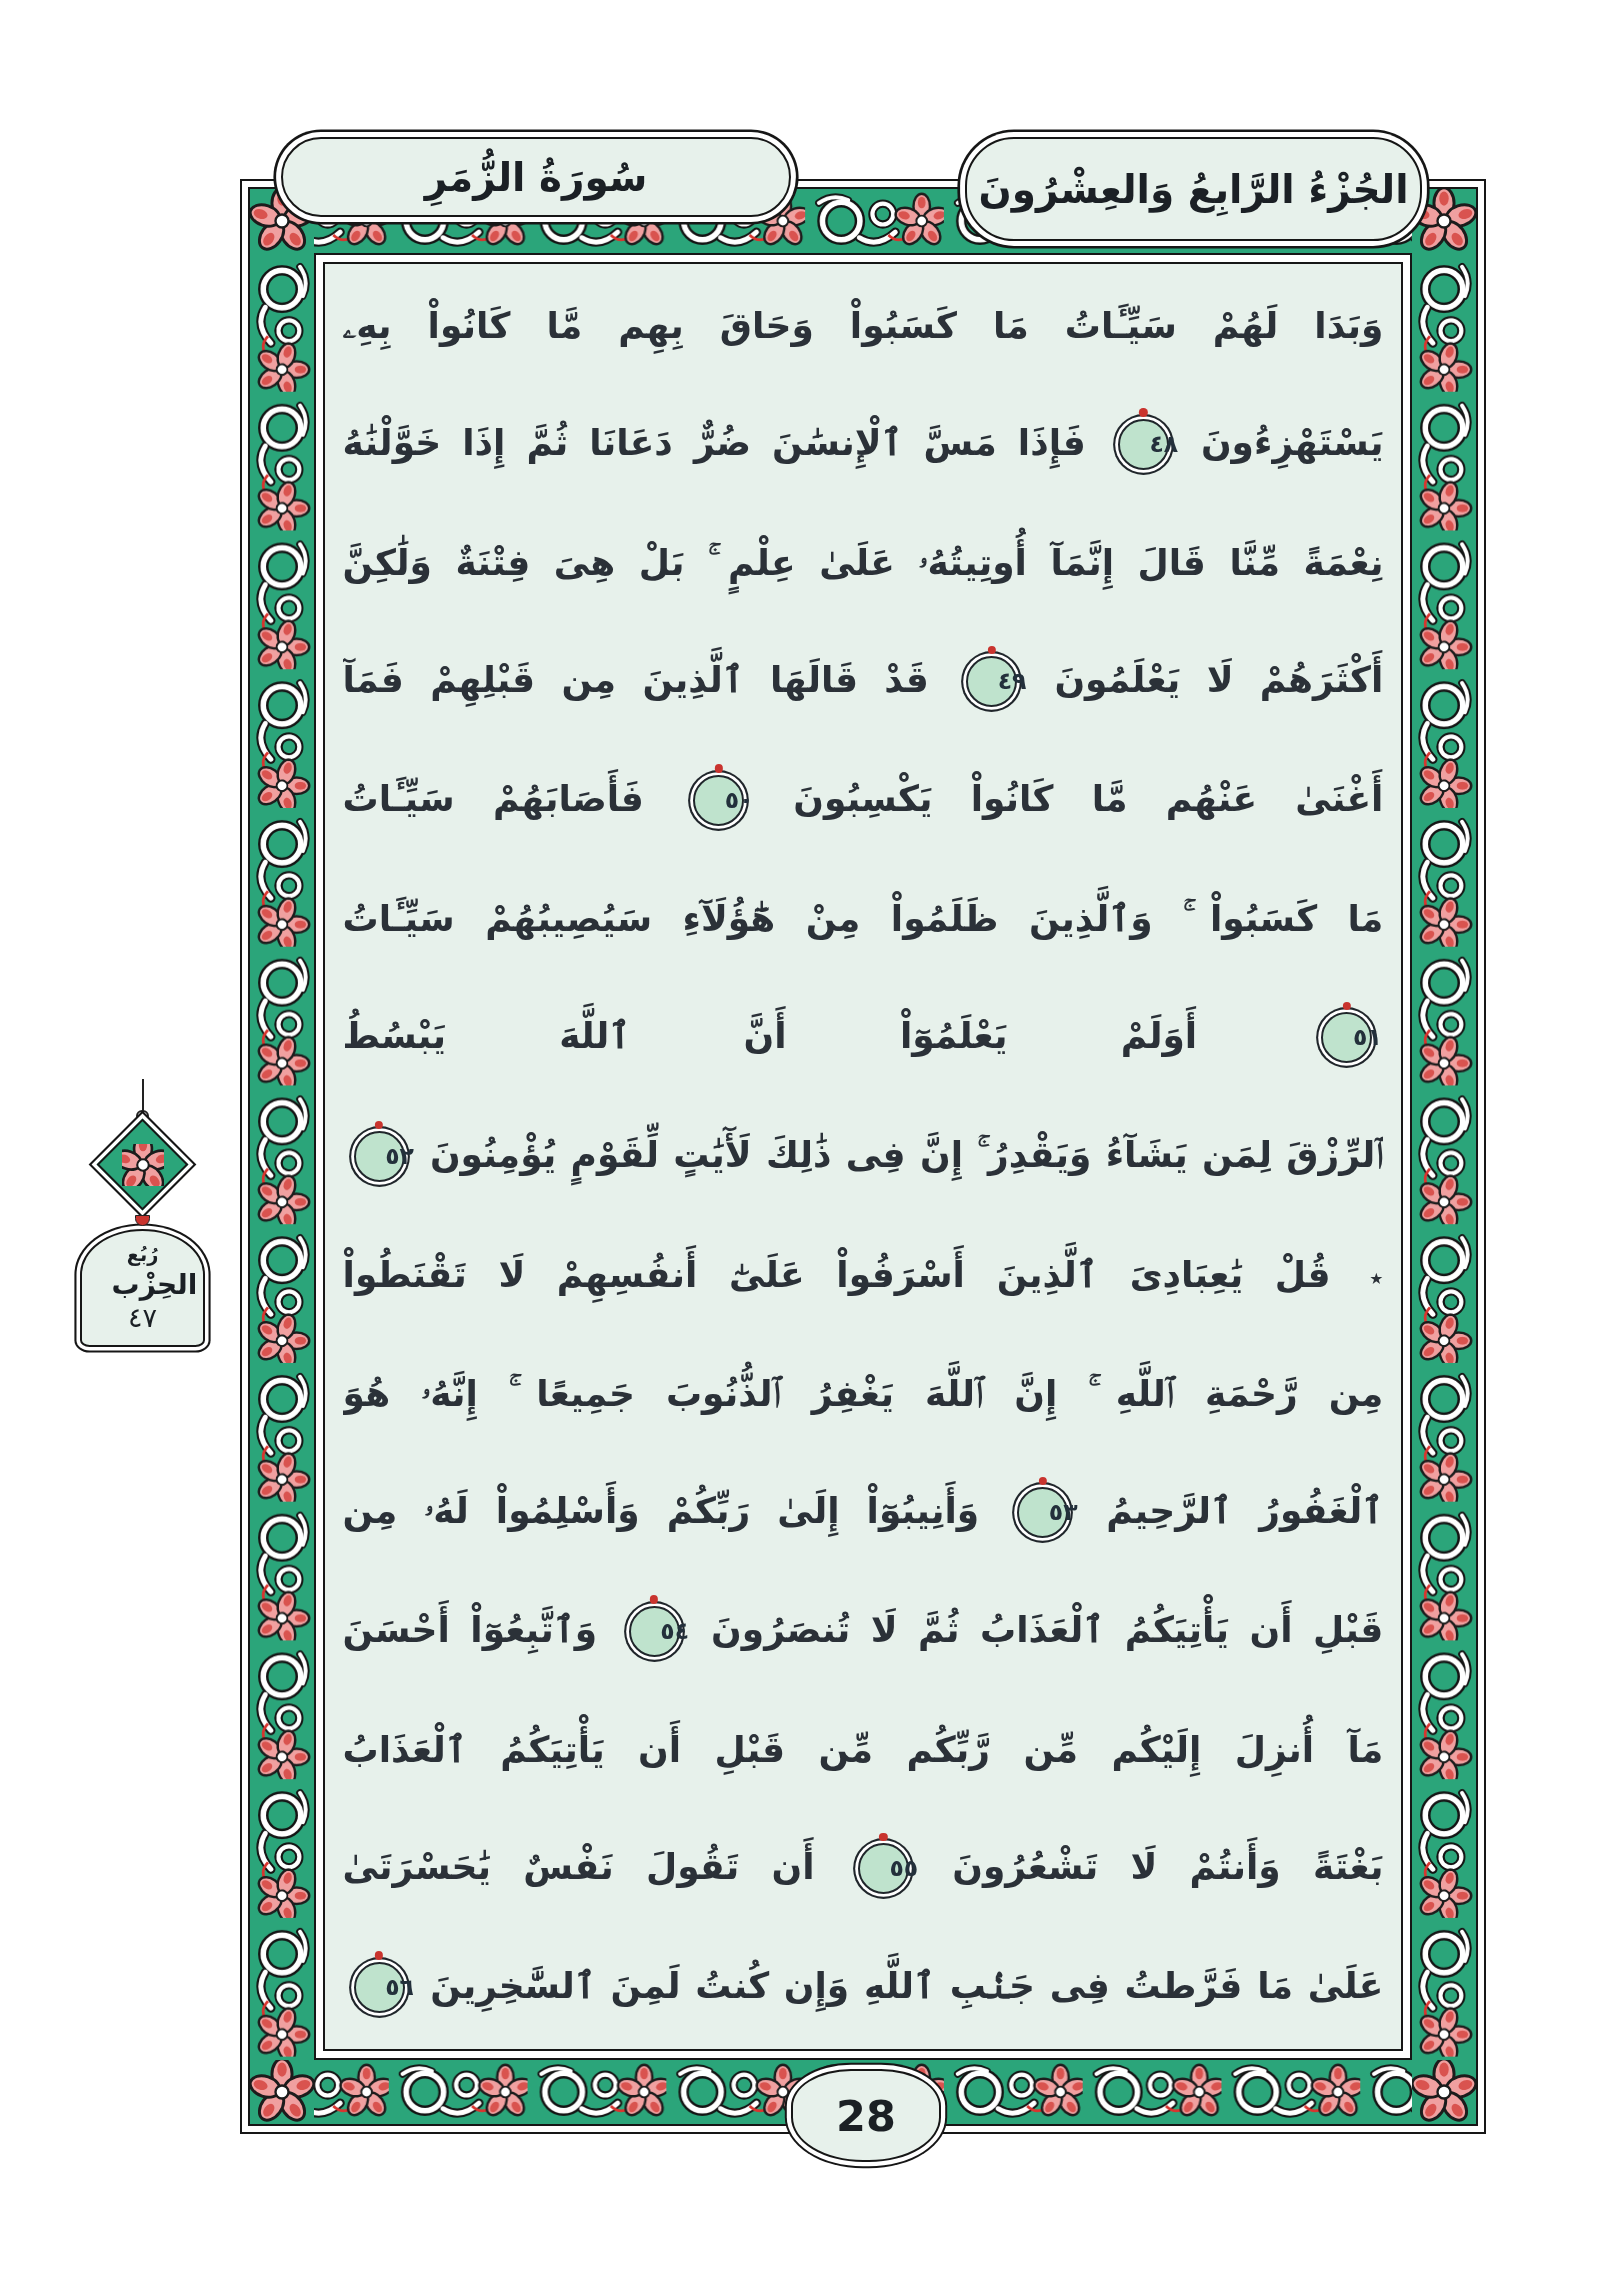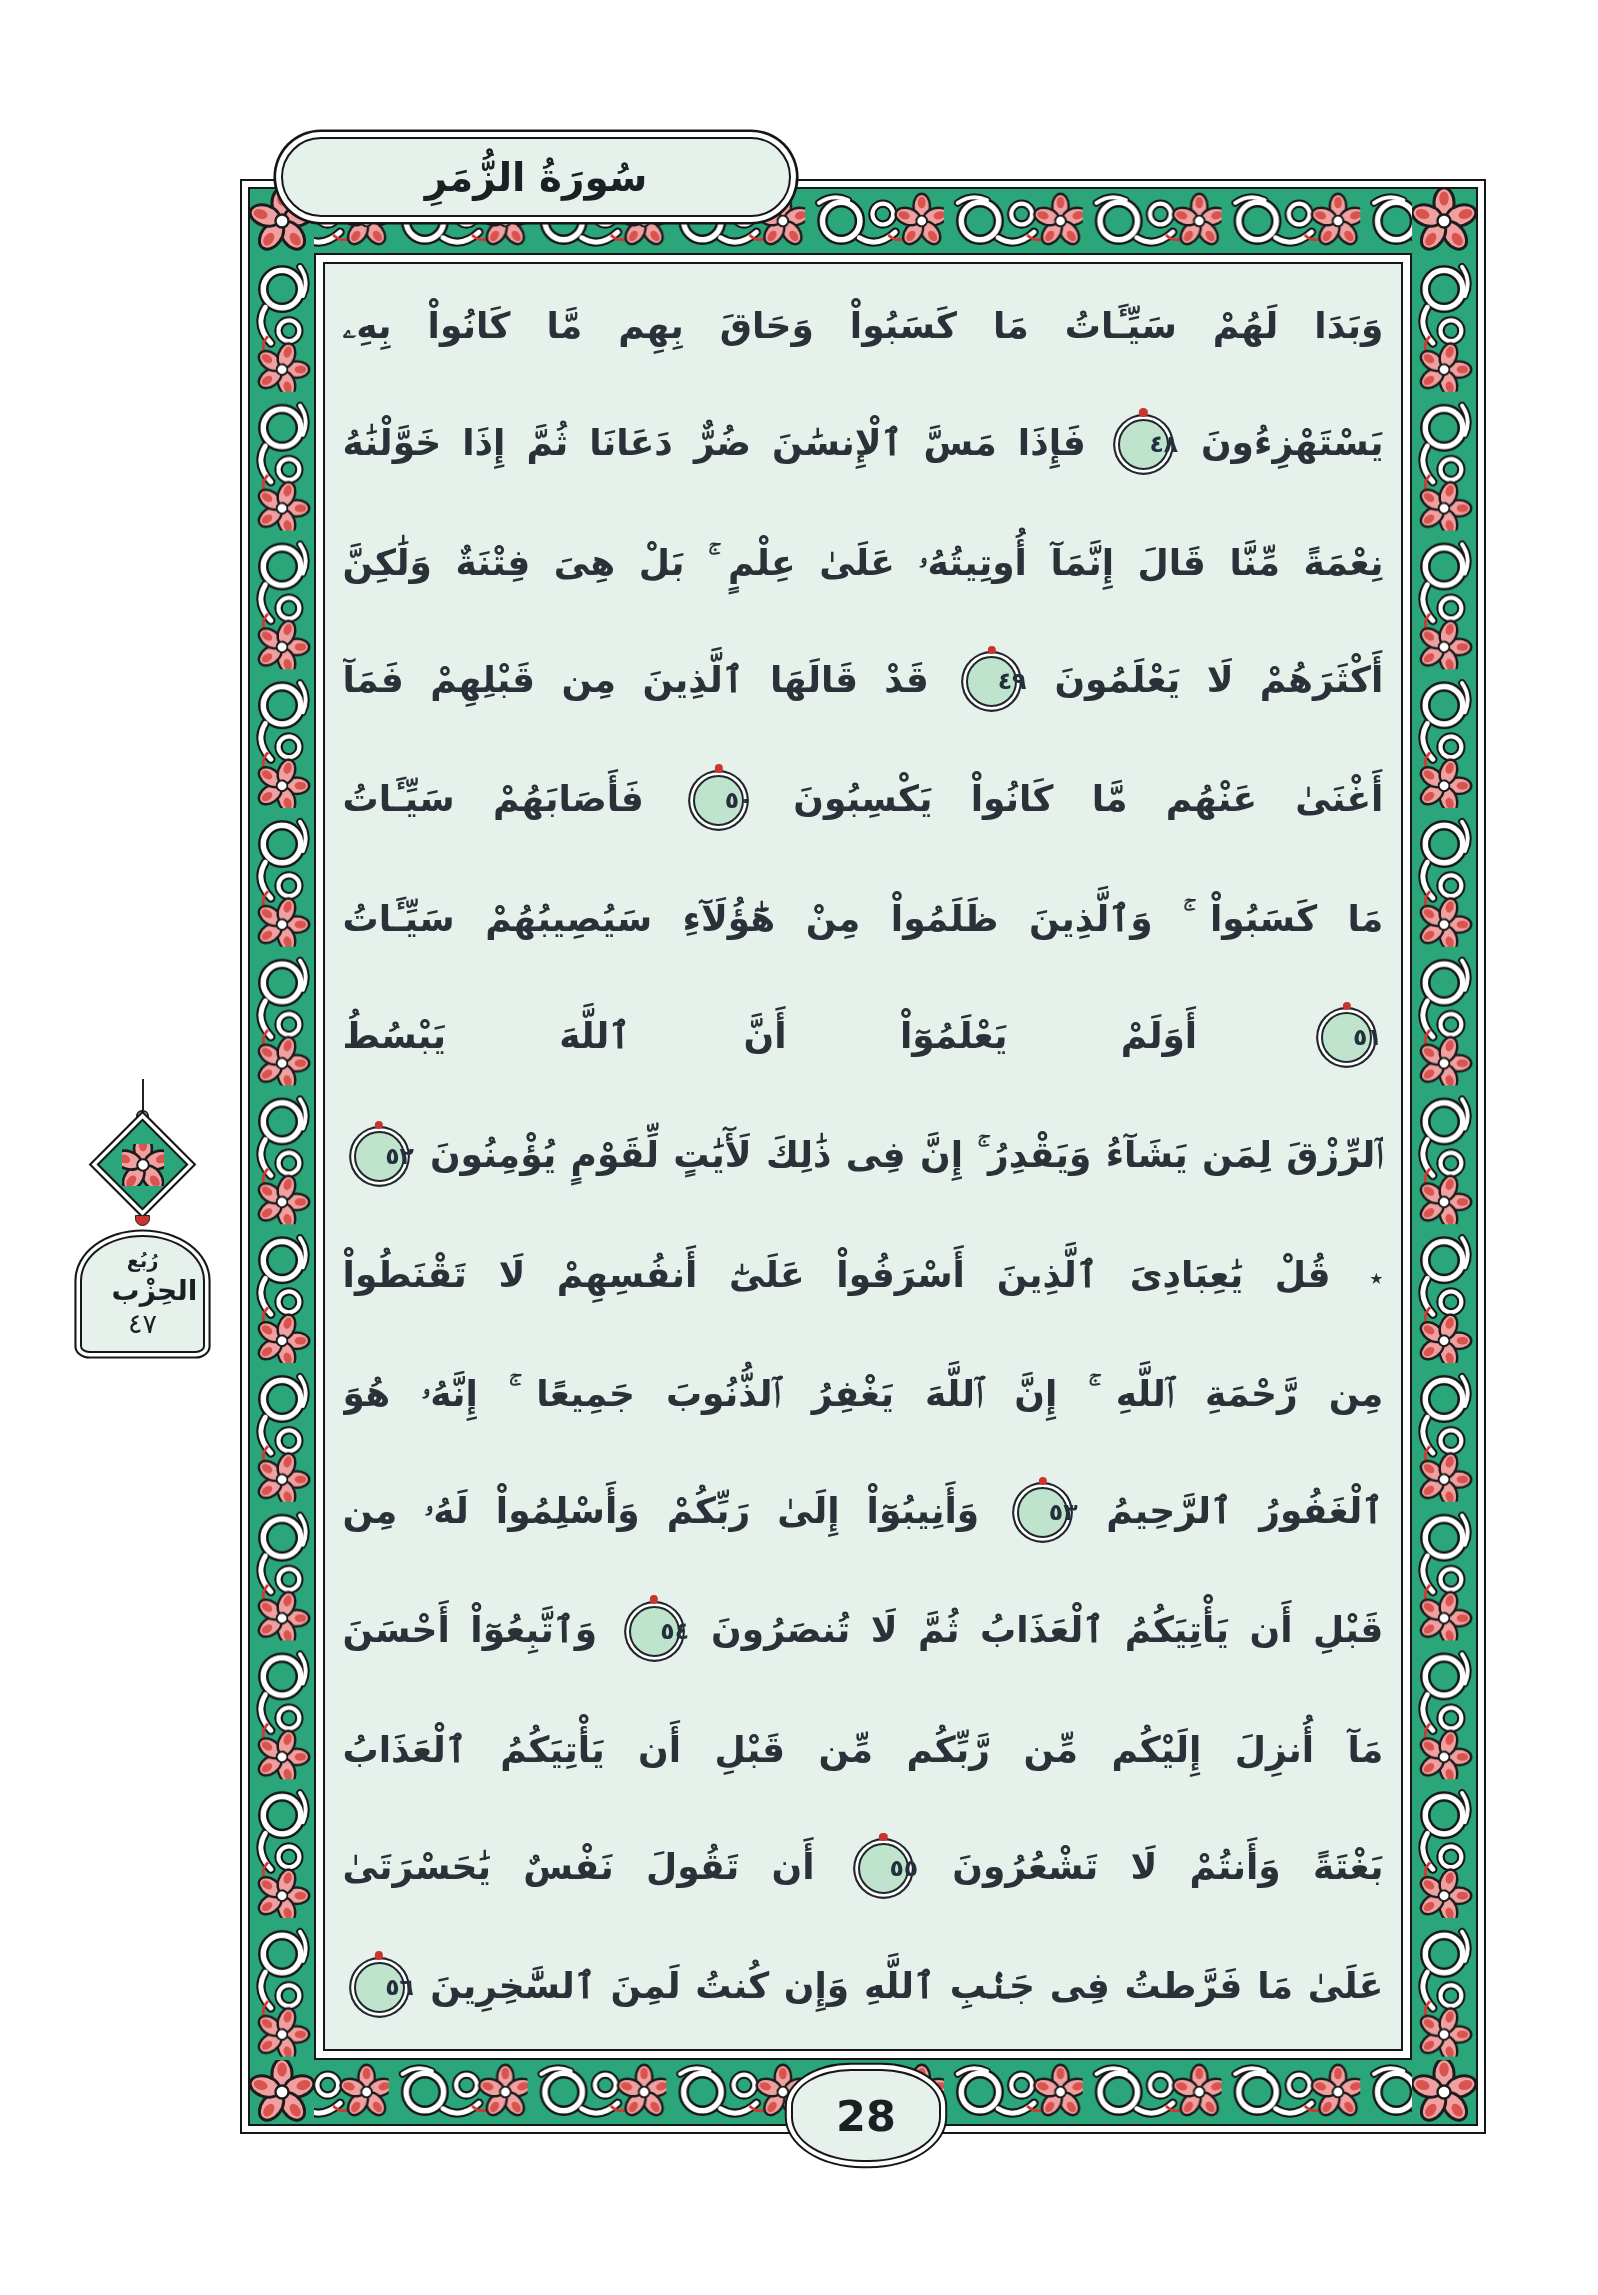--- a/index.html
+++ b/index.html
@@ -62,21 +62,21 @@
   .hizb{position:absolute;left:73px;top:1079px;width:139px;height:272px;z-index:4;}
   .hizb .stem{position:absolute;left:69px;top:0;width:2.1px;height:33px;background:#222;}
   .hizb .knob{position:absolute;left:63px;top:30.5px;width:12.5px;height:12.5px;border-radius:50%;
         background:#fff;border:2.1px solid #222;}
   .hizb .diamond{position:absolute;left:37px;top:53px;width:65px;height:65px;background:var(--green);
         border:2.1px solid var(--outline);transform:rotate(45deg);
         box-shadow:0 0 0 3.5px #fff,0 0 0 5.6px var(--outline);}
   .hizb .dflower{position:absolute;left:49px;top:65px;width:42px;height:42px;}
   .hizb .bead{position:absolute;left:62px;top:136px;width:15.3px;height:11px;
         border-radius:0 0 7.6px 7.6px;background:var(--red);border:1.4px solid #222;z-index:2;}
-  .hizb .arch{position:absolute;left:7px;top:156px;width:125px;height:118px;background:var(--mint);
+  .hizb .arch{position:absolute;left:7px;top:150px;width:125px;height:118px;background:var(--mint);
         border:2.1px solid var(--outline);border-radius:52% 52% 8% 8% / 40% 40% 6% 6%;
         box-shadow:0 0 0 3.5px #fff,0 0 0 5.6px var(--outline);
         display:flex;flex-direction:column;align-items:center;justify-content:center;gap:1.4px;}
   .hizb .arch .t1{font-size:19.4px;font-weight:bold;color:#1B2025;}
   .hizb .arch .t2{font-size:28px;font-weight:bold;color:#1B2025;margin-left:24px;}
   .hizb .arch .t3{font-size:27px;font-weight:normal;color:#1B2025;}
 
   .defs-hidden{position:absolute;width:0;height:0;overflow:hidden;}
 </style>
 </head>
@@ -232,20 +232,23 @@
                 </div>
               </div>
           </div>
         </div>
       </div>
     </div>
   </div>
 
   <div class="cartouche cartouche-left">
     <span>سُورَةُ الزُّمَرِ</span>
+  </div>
+  <div class="cartouche cartouche-right">
+    <span>الجُزْءُ الرَّابِعُ وَالعِشْرُونَ</span>
   </div>
 
   <div class="hizb">
     <div class="stem"></div>
     <div class="knob"></div>
     <div class="diamond"></div>
     <svg class="dflower" viewBox="-30 -30 60 60">
         <use href="#flower5" transform="scale(1.5)"></use>
       </svg>
     <div class="bead"></div>

